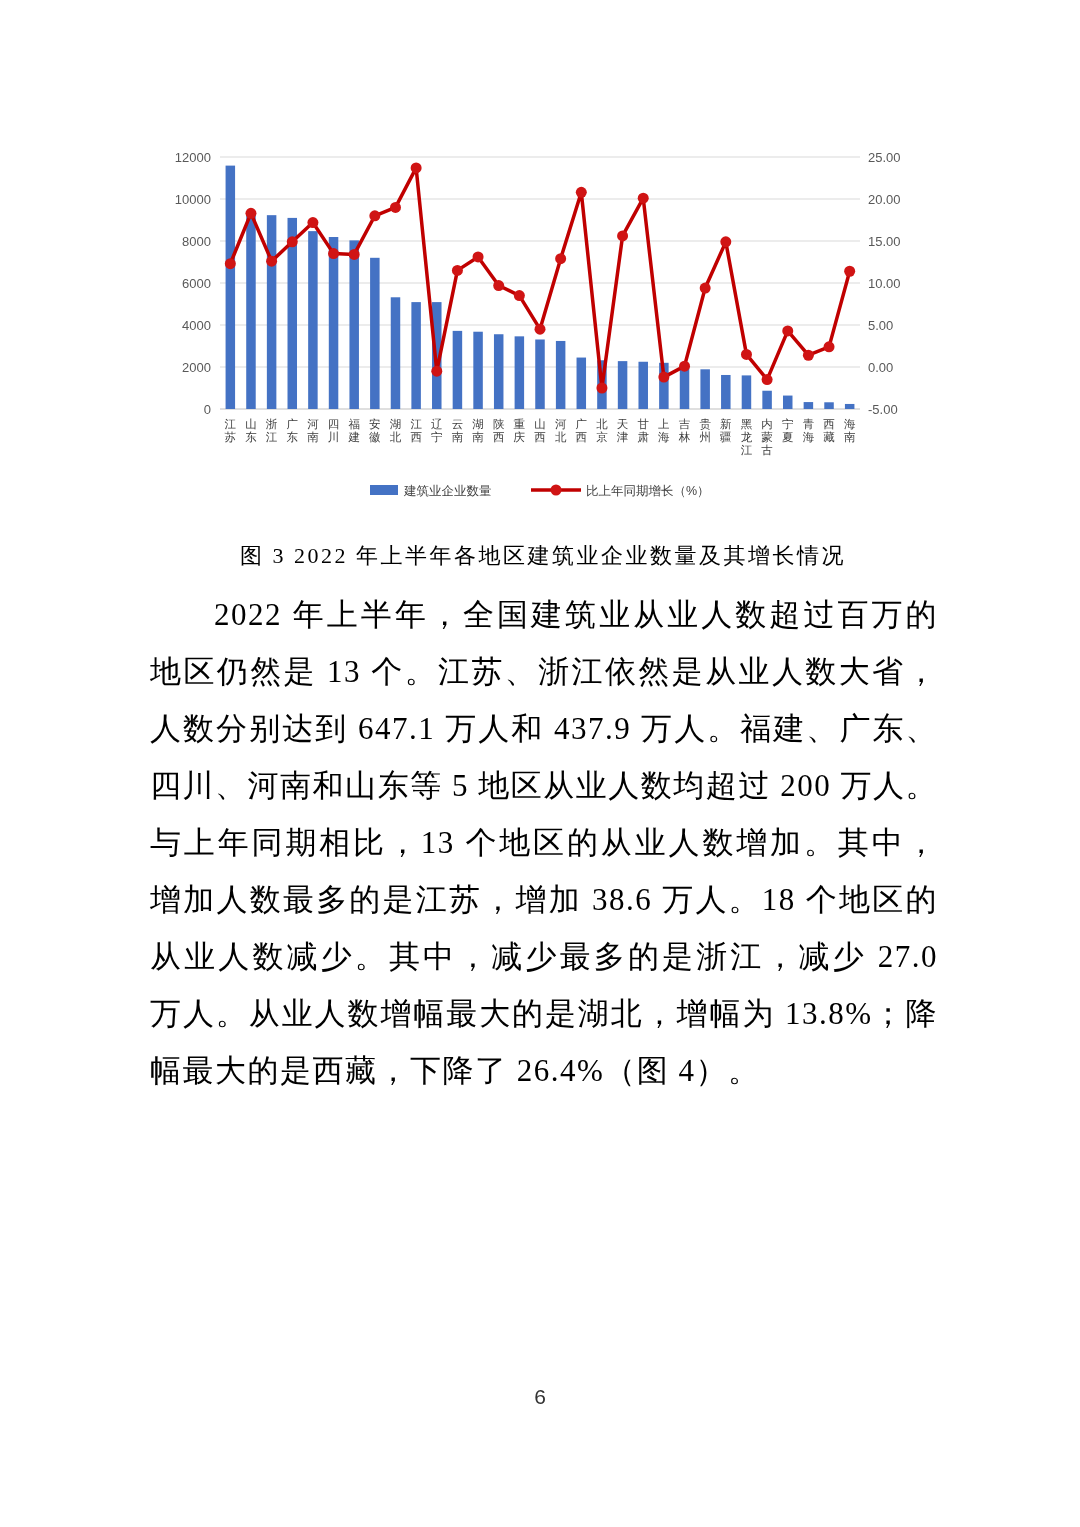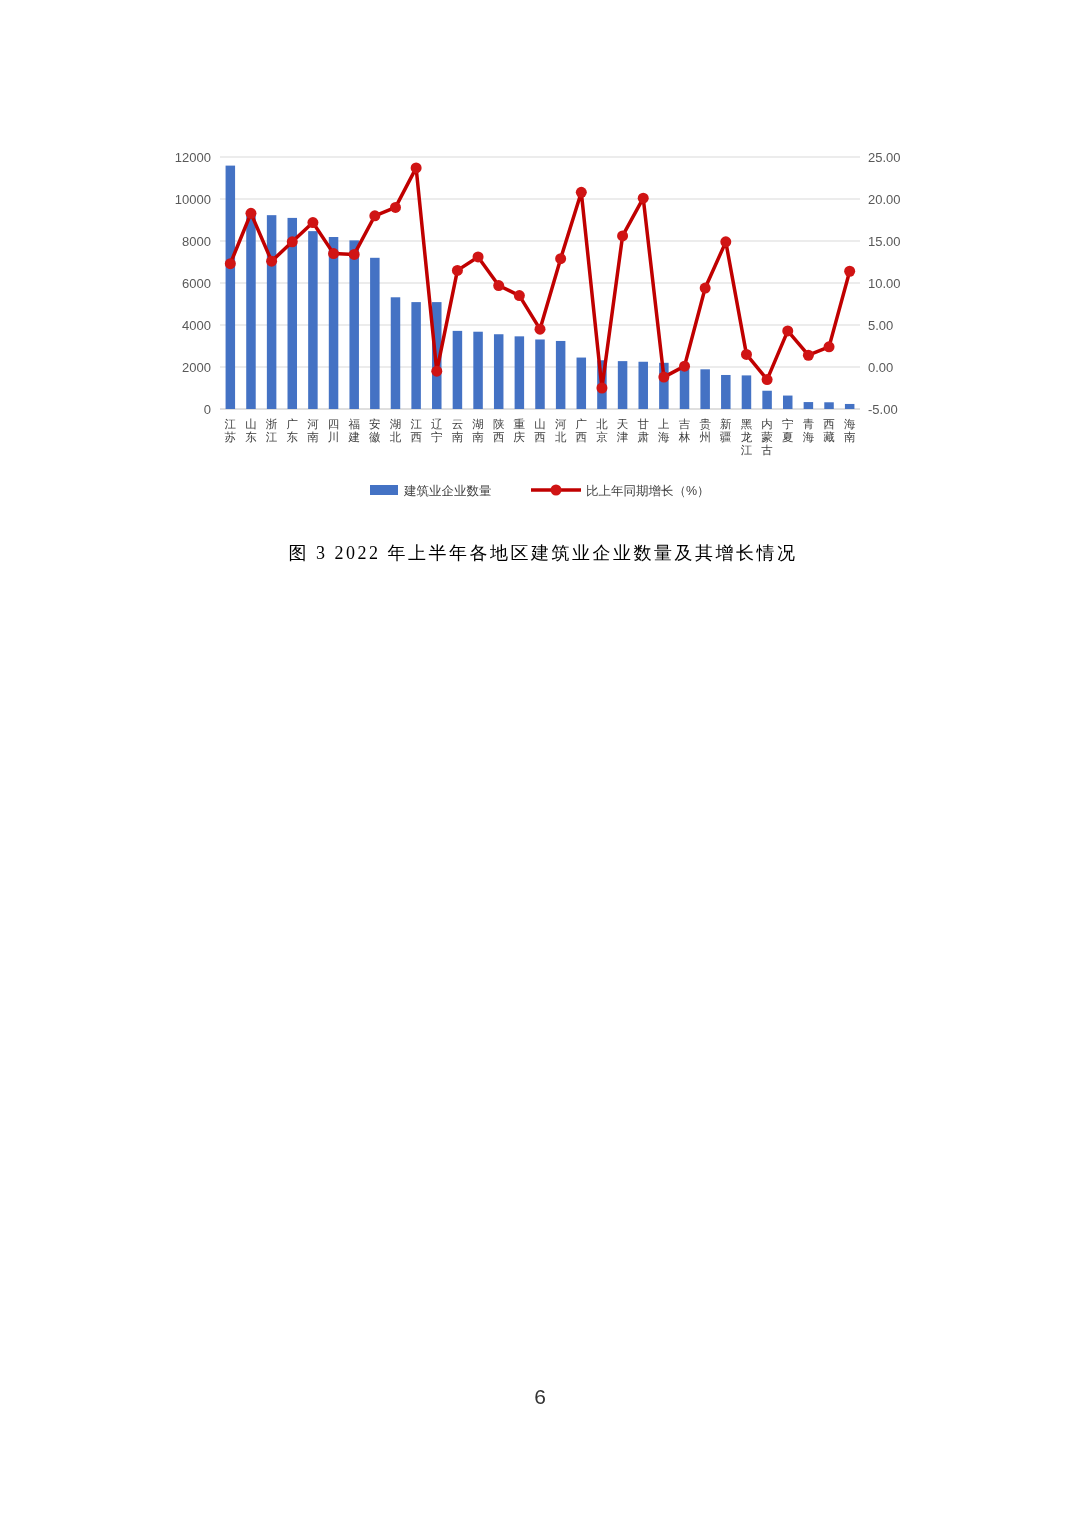--- a/index.html
+++ b/index.html
@@ -17,21 +17,21 @@
     position: absolute;
     left: 148px; top: 138px;
     width: 792px; height: 382px;
   }
   .chart-wrap svg { display: block; }
 
   .fig-caption {
     position: absolute;
     left: 150px; top: 541px; width: 786px;
     text-align: center;
-    font-size: 18px;
+    font-size: 22px;
     letter-spacing: 2.5px;
     color: #000;
     white-space: nowrap;
   }
 
   .body-text {
     position: absolute;
     left: 150px; top: 586px; width: 788px;
     font-size: 31px;
     line-height: 57px;
@@ -190,16 +190,17 @@
           <text x="256" y="357">建筑业企业数量</text>
           <line x1="383" x2="433" y1="352" y2="352" stroke="#C00000" stroke-width="3.5"></line>
           <circle cx="408" cy="352" r="5.5" fill="#D01414"></circle>
           <text x="438" y="357">比上年同期增长（%）</text>
         </g>
       </svg>
   </div>
 
   <div class="fig-caption">图 3 2022 年上半年各地区建筑业企业数量及其增长情况</div>
 
+  <div class="body-text">2022 年上半年，全国建筑业从业人数超过百万的地区仍然是 13 个。江苏、浙江依然是从业人数大省，人数分别达到 647.1 万人和 437.9 万人。福建、广东、四川、河南和山东等 5 地区从业人数均超过 200 万人。与上年同期相比，13 个地区的从业人数增加。其中，增加人数最多的是江苏，增加 38.6 万人。18 个地区的从业人数减少。其中，减少最多的是浙江，减少 27.0 万人。从业人数增幅最大的是湖北，增幅为 13.8%；降幅最大的是西藏，下降了 26.4%（图 4）。</div>
 
   <div class="page-number">6</div>
 
 </div>
 
 </body></html>

